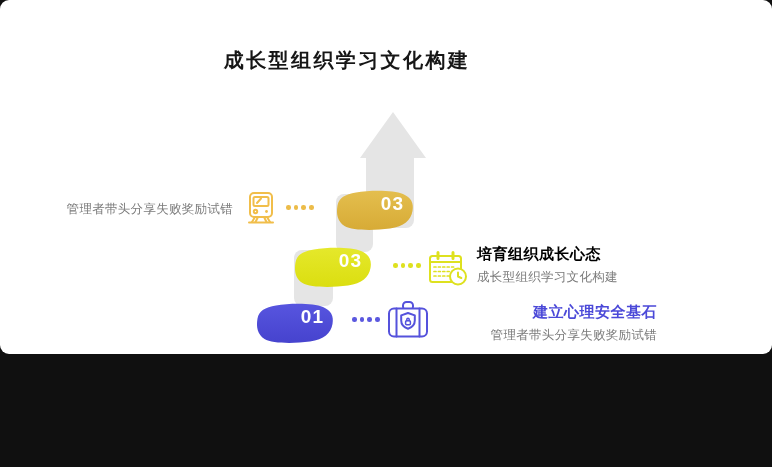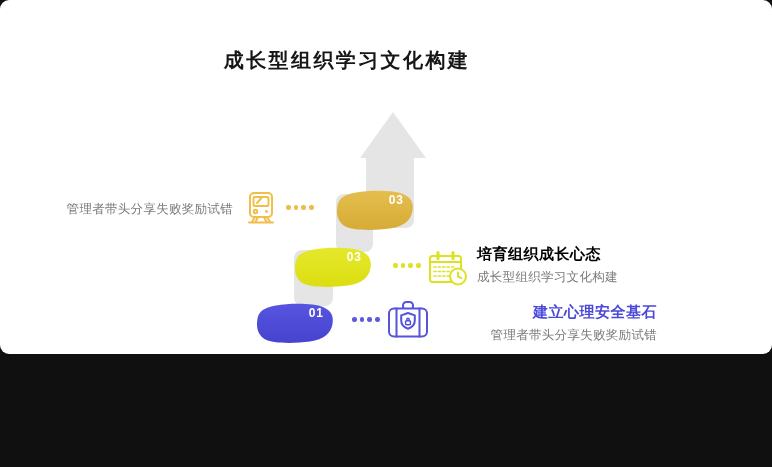--- a/index.html
+++ b/index.html
@@ -26,21 +26,21 @@
   }
   .shaft{position:absolute;background:#E5E5E5;}
   .shaft-a{left:366px;top:156px;width:48px;height:72px;border-radius:0 0 8px 8px;}
   .shaft-b{left:336px;top:194px;width:37px;height:58px;border-radius:8px;}
   .shaft-c{left:294px;top:250px;width:39px;height:56px;border-radius:8px;}
   
   .chip{position:absolute;width:80px;height:42px;}
   .chip svg{position:absolute;left:0;top:0;width:100%;height:100%;}
   .chip .num{
     position:absolute;right:11px;top:4px;
-    color:#ffffff;font-size:12px;font-weight:700;letter-spacing:1px;text-align:right;
+    color:#ffffff;font-size:19px;font-weight:700;letter-spacing:1px;text-align:right;
   }
   .chip-03{left:335px;top:189px;}
   .chip-02{left:293px;top:246px;}
   .chip-01{left:255px;top:302px;}
   
   .dots{position:absolute;display:flex;gap:3.2px;}
   .dots i{width:4.5px;height:4.5px;border-radius:50%;display:block;}
   .dots-gold{left:286px;top:205px;}
   .dots-gold i{background:#ECBC49;}
   .dots-lime{left:393px;top:263px;}

